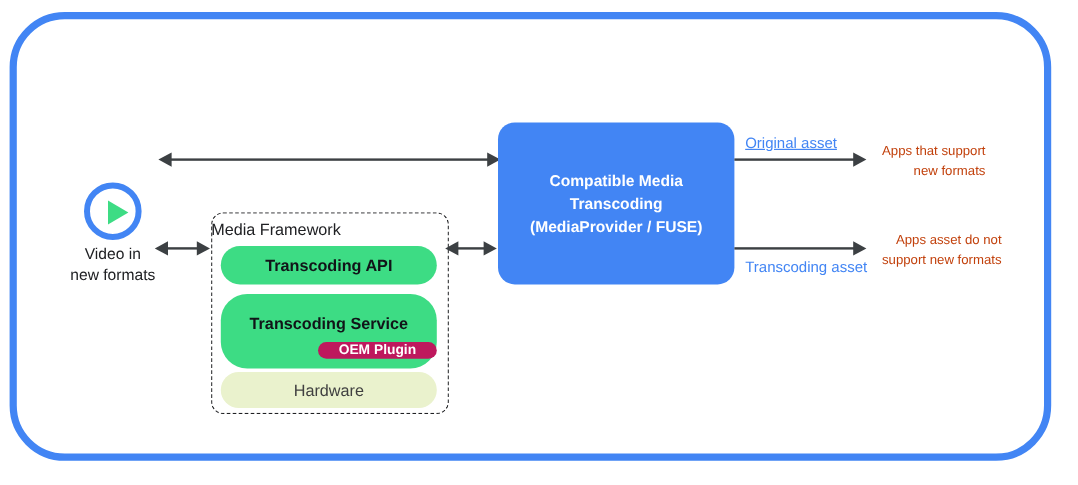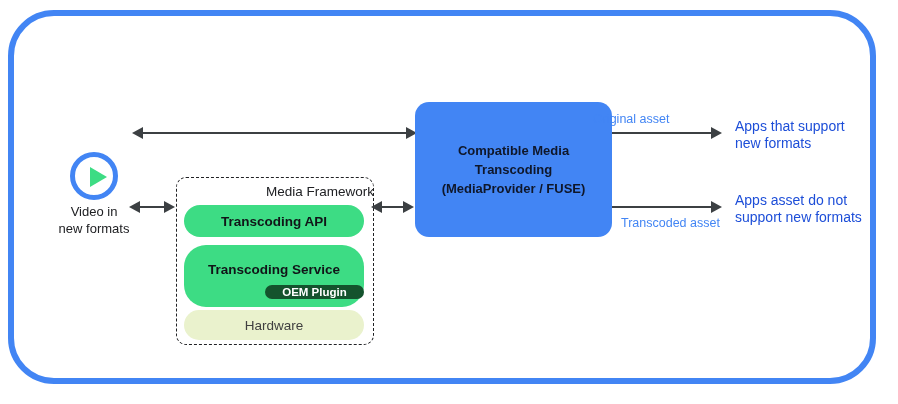--- a/index.html
+++ b/index.html
@@ -76,21 +76,21 @@
     height: 168px;
     border: 1.6px dashed #202124;
     border-radius: 10px;
     box-sizing: border-box;
   }
   .framework-title {
     position: absolute;
     left: 176px;
     top: 184px;
     width: 198px;
-    text-align: right;
+    text-align: left;
     font-size: 13.5px;
     color: #202124;
   }
 
   .stack-box {
     position: absolute;
     left: 184px;
     border-radius: 22px;
     box-sizing: border-box;
     display: flex;
@@ -123,21 +123,21 @@
     font-size: 13.5px;
     color: #404040;
   }
   .oem-badge {
     position: absolute;
     left: 265px;
     top: 285px;
     width: 99px;
     height: 14px;
     border-radius: 11px;
-    background: #14532d;
+    background: #be185d;
     color: #ffffff;
     font-size: 11.5px;
     font-weight: bold;
     display: flex;
     align-items: center;
     justify-content: center;
   }
 
   
   .cmt-box {
@@ -145,21 +145,21 @@
     left: 415px;
     top: 102px;
     width: 197px;
     height: 135px;
     background: #4285f4;
     border-radius: 14px;
     display: flex;
     align-items: center;
     justify-content: center;
     text-align: center;
-    color: #0f172a;
+    color: #ffffff;
     font-size: 13px;
     font-weight: bold;
     line-height: 19px;
     box-sizing: border-box;
     padding: 0 24px;
   }
 
   
   .arrow-line {
     position: absolute;
@@ -198,29 +198,30 @@
   
   .arw-t-line { left: 612px; top: 206px; width: 104px; }
   .arw-t-head { left: 711px; top: 201px; }
 
   .asset-label {
     position: absolute;
     font-size: 12.5px;
     color: #4285f4;
     white-space: nowrap;
   }
-  .lbl-original { left: 593px; top: 112px; }
+  .lbl-original { left: 621px; top: 112px; text-decoration: underline; }
   .lbl-transcoded { left: 621px; top: 216px; }
 
   .apps-label {
     position: absolute;
-    font-size: 14px;
-    color: #1d4ed8;
+    font-size: 11px;
+    color: #c2410c;
     line-height: 17px;
     white-space: pre-line;
+    text-align: right;
   }
   .lbl-apps-support { left: 735px; top: 118px; }
   .lbl-apps-nosupport { left: 735px; top: 192px; }
 </style>
 </head>
 <body>
 
 <div id="canvas">
 
   <div class="outer-frame"></div>
@@ -259,17 +260,17 @@
 (MediaProvider / FUSE)</div>
 
   <div class="arrow-line arw-o-line"></div>
   <div class="arrow-head head-right arw-o-head"></div>
   <div class="asset-label lbl-original">Original asset</div>
   <div class="apps-label lbl-apps-support" style="white-space: pre-line;">Apps that support
 new formats</div>
 
   <div class="arrow-line arw-t-line"></div>
   <div class="arrow-head head-right arw-t-head"></div>
-  <div class="asset-label lbl-transcoded">Transcoded asset</div>
+  <div class="asset-label lbl-transcoded">Transcoding asset</div>
   <div class="apps-label lbl-apps-nosupport" style="white-space: pre-line;">Apps asset do not
 support new formats</div>
 
 </div>
 
 </body></html>

